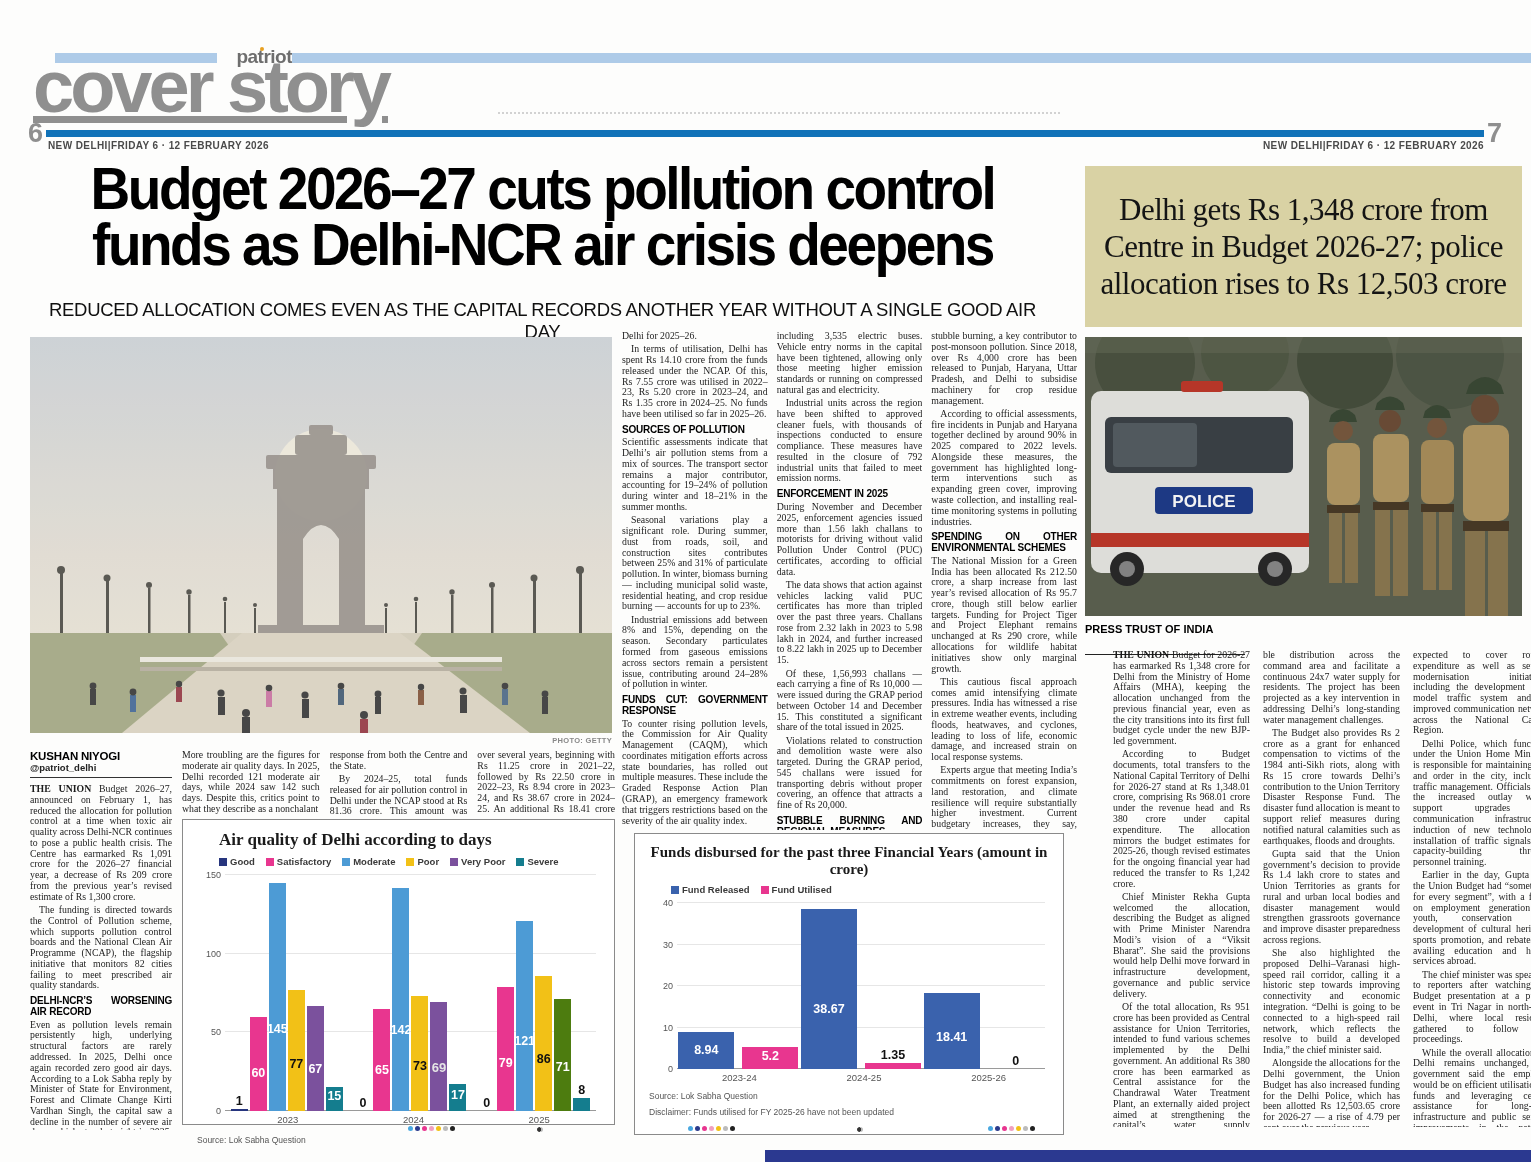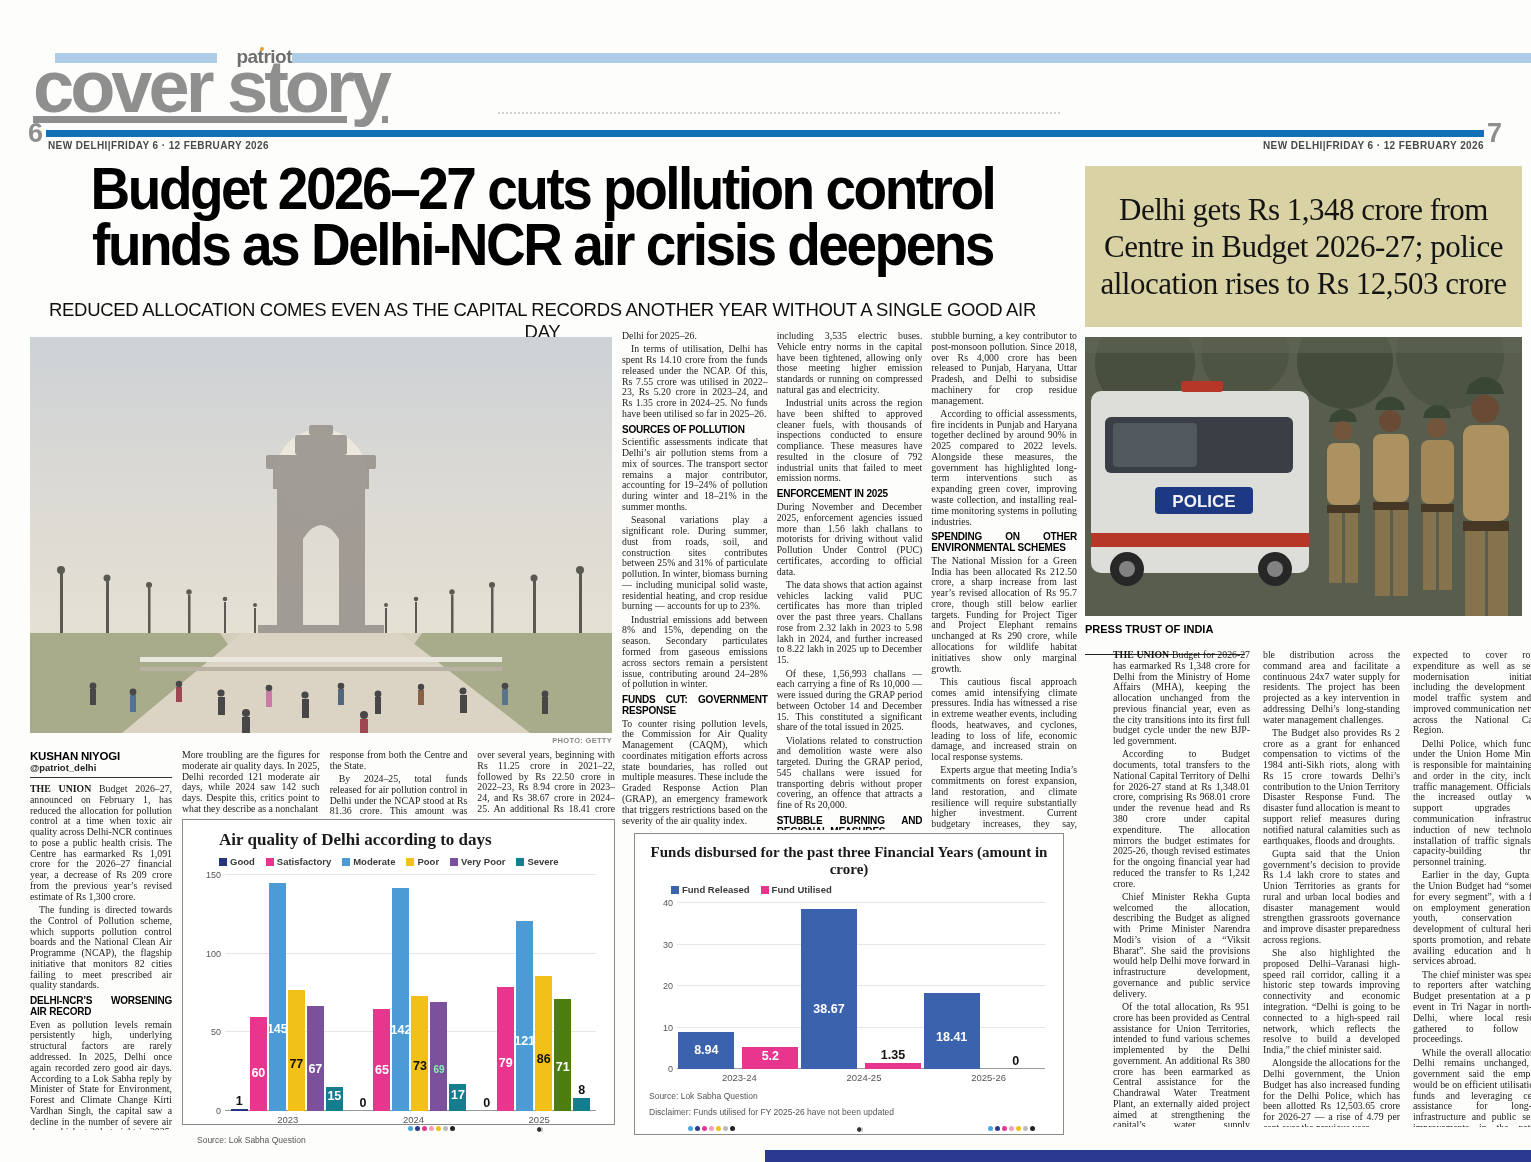--- a/index.html
+++ b/index.html
@@ -393,21 +393,21 @@
                 <div class="cbar" style="width: 17px; height: 102.267px; background: rgb(232, 54, 143);">
                   <span class="bar-label" style="font-size: 12.5px; bottom: 33.748px; color: rgb(255, 255, 255);">65</span>
                 </div>
                 <div class="cbar" style="width: 17px; height: 223.413px; background: rgb(77, 155, 213);">
                   <span class="bar-label" style="font-size: 12.5px; bottom: 73.7264px; color: rgb(255, 255, 255);">142</span>
                 </div>
                 <div class="cbar" style="width: 17px; height: 114.853px; background: rgb(242, 193, 23);">
                   <span class="bar-label" style="font-size: 12.5px; bottom: 37.9016px; color: rgb(17, 17, 17);">73</span>
                 </div>
                 <div class="cbar" style="width: 17px; height: 108.56px; background: rgb(123, 81, 157);">
-                  <span class="bar-label" style="font-size: 10px; bottom: 35.8248px; color: #86efac;">69</span>
+                  <span class="bar-label" style="font-size: 13px; bottom: 35.8248px; color: #e5e5e5;">69</span>
                 </div>
                 <div class="cbar" style="width: 17px; height: 26.7467px; background: rgb(20, 125, 142);">
                   <span class="bar-label" style="font-size: 12.5px; bottom: 8.8264px; color: rgb(255, 255, 255);">17</span>
                 </div>
               </div>
               <div class="group" style="gap: 2px;">
                 <div class="cbar" style="width: 17px; height: 0.5px; background: transparent;">
                   <span class="bar-label" style="font-size: 12.5px; top: -15px; color: rgb(17, 17, 17);">0</span>
                 </div>
                 <div class="cbar" style="width: 17px; height: 124.293px; background: rgb(232, 54, 143);">

